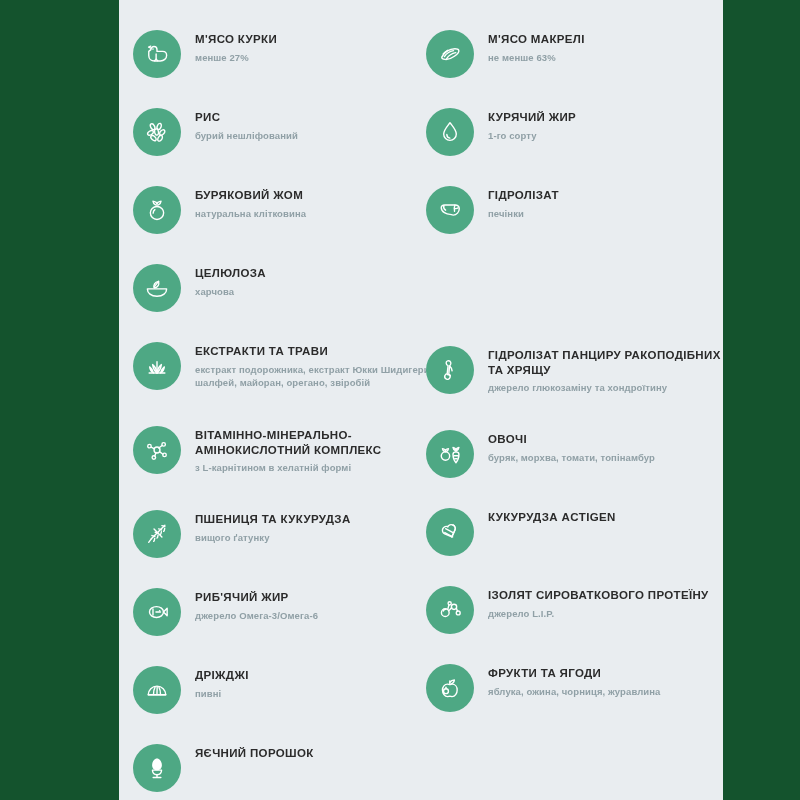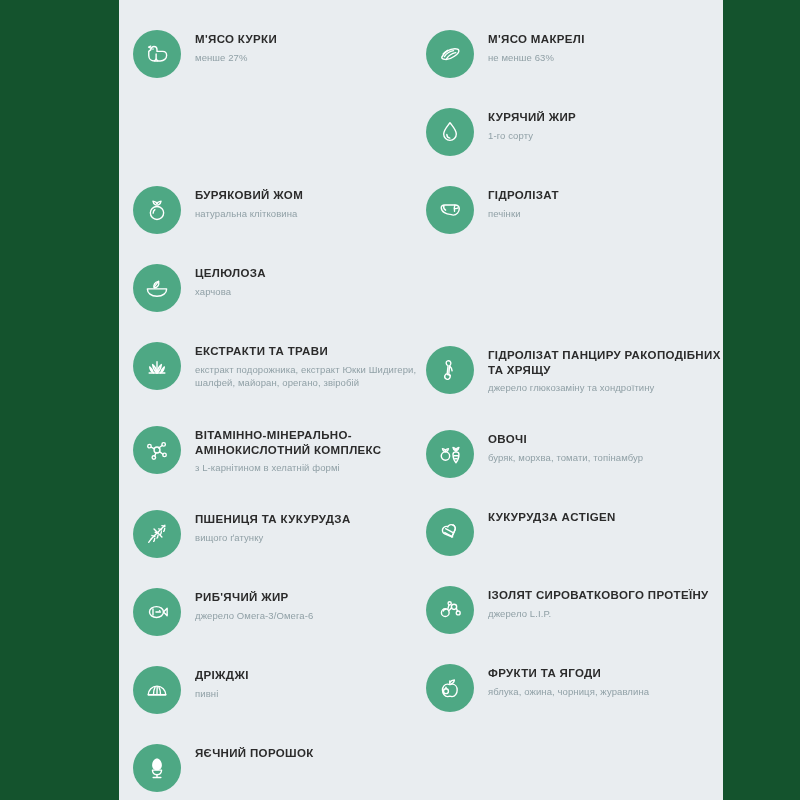--- a/index.html
+++ b/index.html
@@ -88,21 +88,21 @@
     font-size: 11.5px;
     font-weight: bold;
     color: #2b2b2b;
     letter-spacing: 0.35px;
     line-height: 14.5px;
     white-space: pre-line;
     margin: 0;
   }
   .sub {
     font-size: 9.5px;
-    font-weight: normal;
+    font-weight: bold;
     color: #90a0a6;
     letter-spacing: 0.1px;
     line-height: 13.5px;
     margin: 4px 0 0 0;
     white-space: pre-line;
   }
   .sub:empty { display: none; }
   .wide .txt { width: 262px; }
 </style>
 </head>
@@ -124,20 +124,37 @@
               <path d="M15 22l-1.8 1.6"></path>
               <path d="M15 22l1.8 1.6"></path>
             </svg>
           </div>
           <div class="txt">
             <p class="title">М'ЯСО КУРКИ</p>
             <p class="sub">менше 27%</p>
           </div>
         </div>
 
+        <div class="item" style="top:106px">
+          <div class="badge">
+            <svg viewBox="0 0 32 32">
+              <ellipse cx="11" cy="10" rx="2.2" ry="3.6" transform="rotate(-28 11 10)"></ellipse>
+              <ellipse cx="18.5" cy="9.6" rx="2.2" ry="3.6" transform="rotate(22 18.5 9.6)"></ellipse>
+              <ellipse cx="8.6" cy="17" rx="2.2" ry="3.6" transform="rotate(58 8.6 17)"></ellipse>
+              <ellipse cx="15.5" cy="16" rx="2.2" ry="3.6" transform="rotate(-10 15.5 16)"></ellipse>
+              <ellipse cx="22" cy="16.5" rx="2.2" ry="3.6" transform="rotate(44 22 16.5)"></ellipse>
+              <ellipse cx="12" cy="23" rx="2.2" ry="3.6" transform="rotate(-48 12 23)"></ellipse>
+              <ellipse cx="19.5" cy="23.2" rx="2.2" ry="3.6" transform="rotate(32 19.5 23.2)"></ellipse>
+            </svg>
+          </div>
+          <div class="txt">
+            <p class="title">РИС</p>
+            <p class="sub">бурий нешліфований</p>
+          </div>
+        </div>
 
         <div class="item" style="top:184px">
           <div class="badge">
             <svg viewBox="0 0 32 32">
               <path d="M16 12c4.6 0 7.6 3.4 7.6 7.2 0 4.2-3.4 7.6-7.6 7.6s-7.6-3.4-7.6-7.6C8.4 15.4 11.4 12 16 12z"></path>
               <path d="M16 12V7"></path>
               <path d="M16 8.4c-1.4-1.8-3-2.6-4.6-2.6.2 2 1.4 3.6 3 4.4"></path>
               <path d="M16 8.4c1.4-1.8 3-2.6 4.6-2.6-.2 2-1.4 3.6-3 4.4"></path>
               <path d="M13.6 15.6c-1.4 1-2 2.4-2 4"></path>
             </svg>

